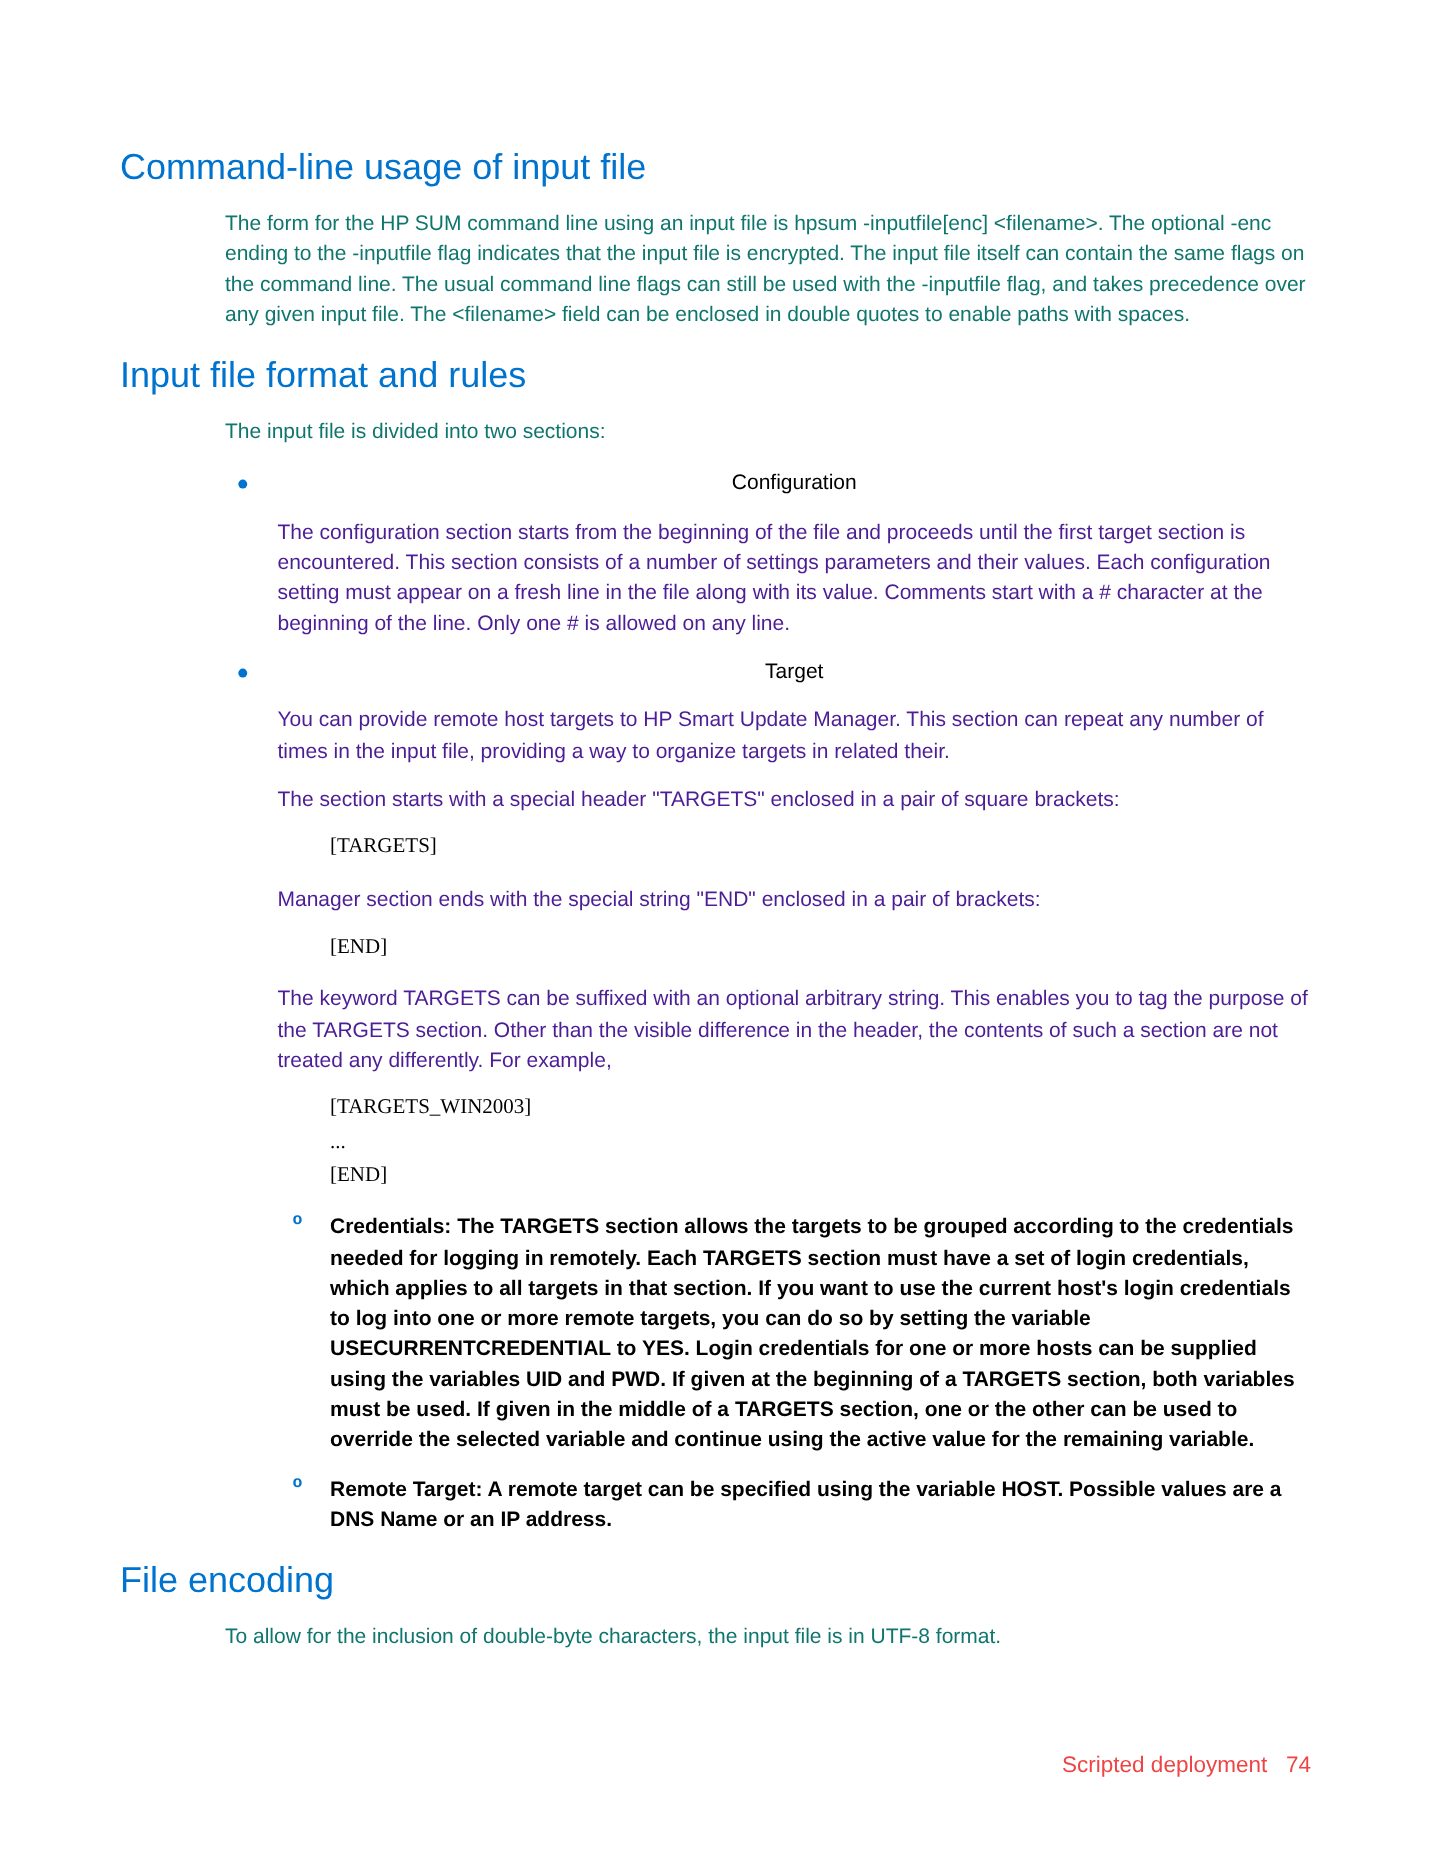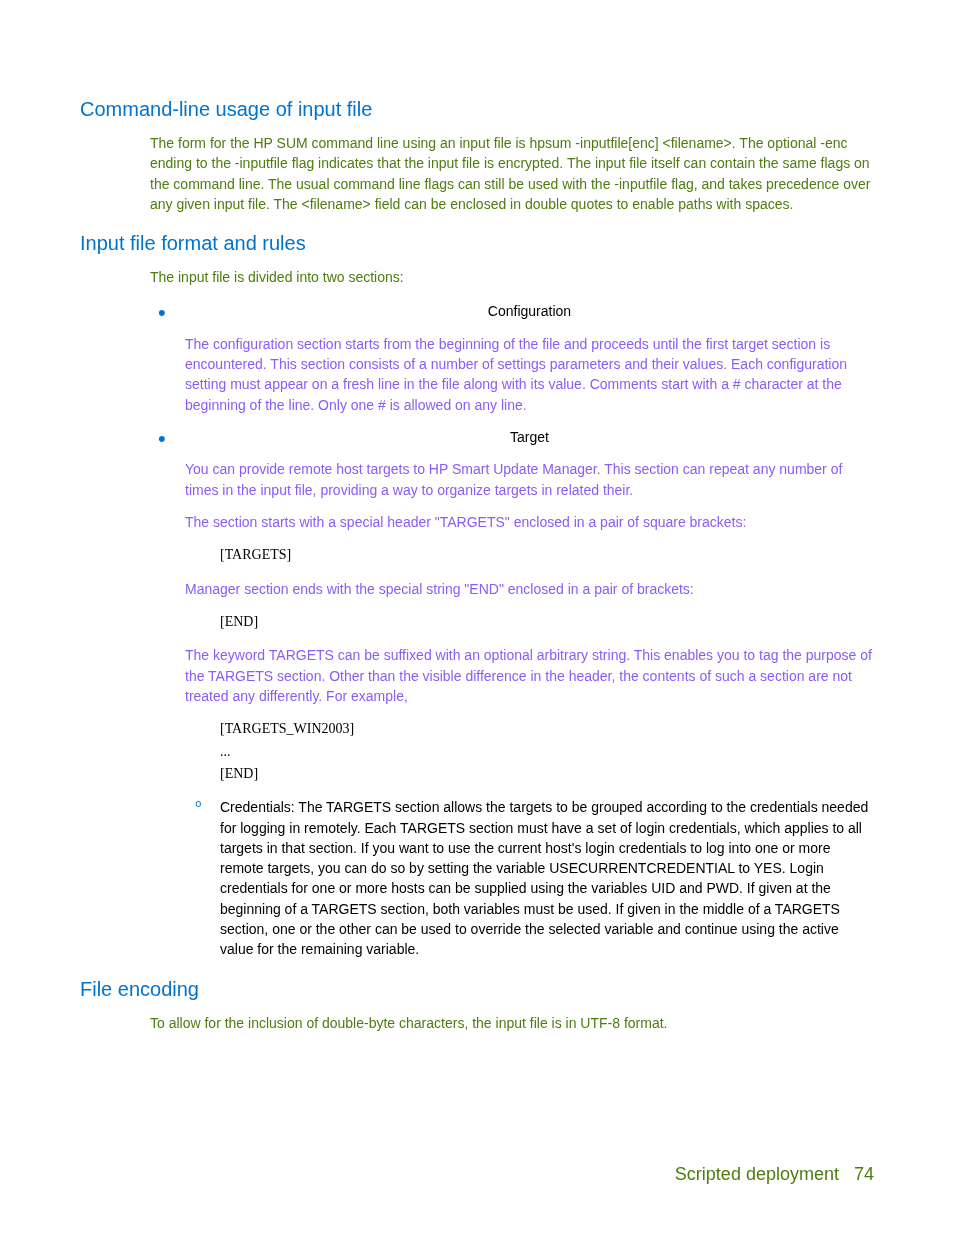--- a/index.html
+++ b/index.html
@@ -7,36 +7,36 @@
     font-family: Arial, Helvetica, sans-serif;
     width: 954px;
     height: 1235px;
     background: #fff;
     position: relative;
     padding: 80px 80px 40px 80px;
   }
   h2 {
     color: #0073cf;
     font-weight: 300;
-    font-size: 20px;
+    font-size: 24px;
     font-family: "Segoe UI Light", "Segoe UI", Arial, sans-serif;
     margin-bottom: 12px;
     margin-top: 18px;
   }
   .body-text {
     font-size: 14px;
     line-height: 1.45;
-    color: #4d7c0f;
+    color: #0f766e;
     margin-left: 70px;
     margin-bottom: 14px;
   }
   .body-text-2 {
     font-size: 14px;
     line-height: 1.45;
-    color: #8b5cf6;
+    color: #4c1d95;
     margin-left: 105px;
     margin-bottom: 12px;
   }
   ul.bullet {
     list-style: none;
     margin-left: 70px;
     text-align: center;
   }
   ul.bullet > li {
     position: relative;
@@ -56,20 +56,21 @@
   ul.circle {
     list-style: none;
     margin-left: 105px;
   }
   ul.circle > li {
     position: relative;
     padding-left: 35px;
     font-size: 14px;
     line-height: 1.45;
     margin-bottom: 12px;
+    font-weight: bold;
   }
   ul.circle > li::before {
     content: "o";
     position: absolute;
     left: 10px;
     top: 0;
     color: #0073cf;
     font-size: 11px;
     font-family: "Courier New", monospace;
   }
@@ -78,22 +79,22 @@
     font-size: 14px;
     margin-left: 140px;
     margin-bottom: 12px;
     white-space: pre;
     line-height: 1.6;
   }
   .footer {
     position: absolute;
     bottom: 50px;
     right: 80px;
-    font-size: 18px;
-    color: #4d7c0f;
+    font-size: 15px;
+    color: #ef4444;
   }
 </style>
 </head>
 <body>
 
 <h2>Command-line usage of input file</h2>
 <p class="body-text">The form for the HP SUM command line using an input file is hpsum -inputfile[enc] &lt;filename&gt;. The optional -enc ending to the -inputfile flag indicates that the input file is encrypted. The input file itself can contain the same flags on the command line. The usual command line flags can still be used with the -inputfile flag, and takes precedence over any given input file. The &lt;filename&gt; field can be enclosed in double quotes to enable paths with spaces.</p>
 
 <h2>Input file format and rules</h2>
 <p class="body-text">The input file is divided into two sections:</p>
@@ -115,20 +116,21 @@
 <div class="code">[TARGETS]</div>
 <p class="body-text-2">Manager section ends with the special string "END" enclosed in a pair of brackets:</p>
 <div class="code">[END]</div>
 <p class="body-text-2">The keyword TARGETS can be suffixed with an optional arbitrary string. This enables you to tag the purpose of the TARGETS section. Other than the visible difference in the header, the contents of such a section are not treated any differently. For example,</p>
 <div class="code">[TARGETS_WIN2003]
 ...
 [END]</div>
 
 <ul class="circle">
   <li>Credentials: The TARGETS section allows the targets to be grouped according to the credentials needed for logging in remotely. Each TARGETS section must have a set of login credentials, which applies to all targets in that section. If you want to use the current host's login credentials to log into one or more remote targets, you can do so by setting the variable USECURRENTCREDENTIAL to YES. Login credentials for one or more hosts can be supplied using the variables UID and PWD. If given at the beginning of a TARGETS section, both variables must be used. If given in the middle of a TARGETS section, one or the other can be used to override the selected variable and continue using the active value for the remaining variable.</li>
+  <li>Remote Target: A remote target can be specified using the variable HOST. Possible values are a DNS Name or an IP address.</li>
 </ul>
 
 <h2>File encoding</h2>
 <p class="body-text">To allow for the inclusion of double-byte characters, the input file is in UTF-8 format.</p>
 
 <div class="footer">
   <span>Scripted deployment</span>&nbsp;&nbsp;&nbsp;<span>74</span>
 </div>
 
 </body></html>

